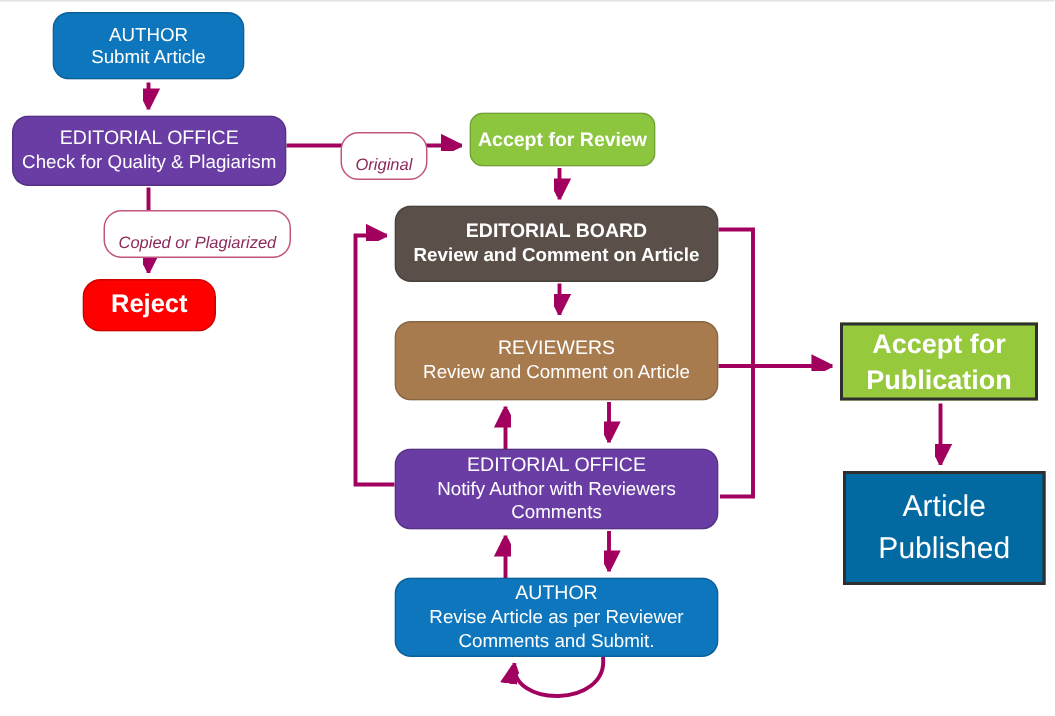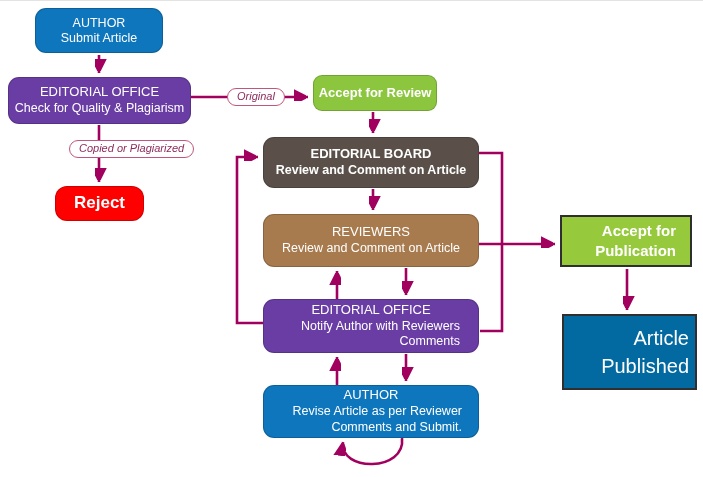--- a/index.html
+++ b/index.html
@@ -5,37 +5,37 @@
   html,body{margin:0;padding:0;background:#fff;}
   body{font-family:"Liberation Sans","DejaVu Sans",sans-serif;}
   #stage{
     position:relative;width:703px;height:477px;background:#ffffff;
     border-top:1px solid #e3e3e3;border-bottom:1px solid #d9d9d9;
     overflow:hidden;
   }
   #arrow-layer{position:absolute;left:0;top:0;z-index:1;}
   .node{
     position:absolute;z-index:2;display:flex;flex-direction:column;
-    align-items:center;justify-content:center;text-align:right;
+    align-items:center;justify-content:center;text-align:center;
     color:#ffffff;box-sizing:border-box;
   }
   .rounded{border-radius:11px;border:1px solid rgba(0,0,0,0.18);}
   .node .title{font-size:13px;line-height:1.3;}
   .node .subtitle{font-size:12.5px;line-height:1.25;}
   .node.small .title,.node.small .subtitle{font-size:12.5px;}
   .bold-label .title{font-weight:bold;font-size:13px;}
   #node-reject .title{font-weight:bold;font-size:17px;}
   .sharp{border:2px solid #2f2f2f;border-radius:0;}
-  #node-accept-publication .title{font-weight:bold;font-size:15px;line-height:1.35;padding:0 14px;}
+  #node-accept-publication .title{font-weight:bold;font-size:18px;line-height:1.35;padding:0 14px;}
   #node-article-published .title{font-weight:400;font-size:20px;line-height:1.4;padding:0 6px;}
   .pill{
     position:absolute;z-index:3;background:#ffffff;
     border:1.5px solid #c2557f;border-radius:12px;
     color:#8d2a5c;font-style:italic;font-size:11px;line-height:1;
-    padding:2px 9px 3px;white-space:nowrap;text-align:center;
+    padding:16px 9px 3px;white-space:nowrap;text-align:center;
   }
 </style>
 </head>
 <body>
 
 <div id="stage">
 
   <svg id="arrow-layer" width="703" height="477" viewBox="0 0 703 477">
     <defs>
       <marker id="ah" markerWidth="4.8" markerHeight="4.4" refX="5.4" refY="3" orient="auto" markerUnits="strokeWidth">

